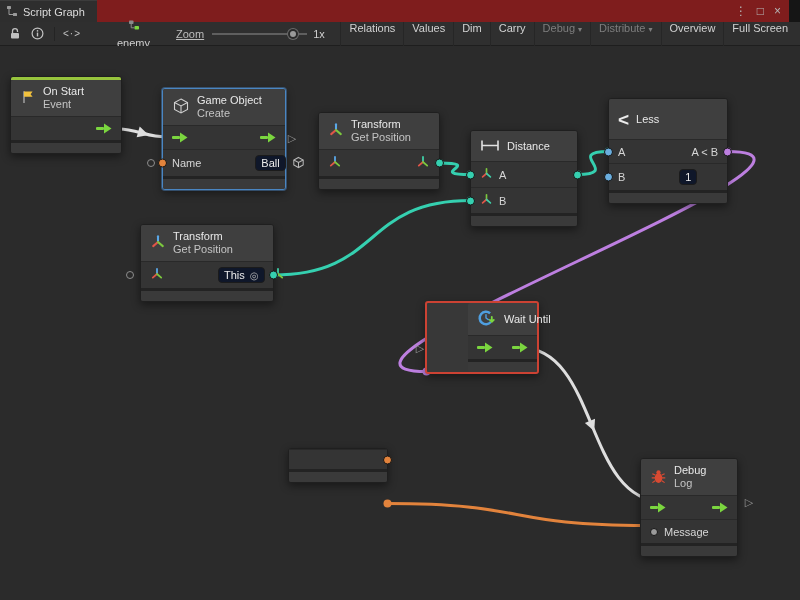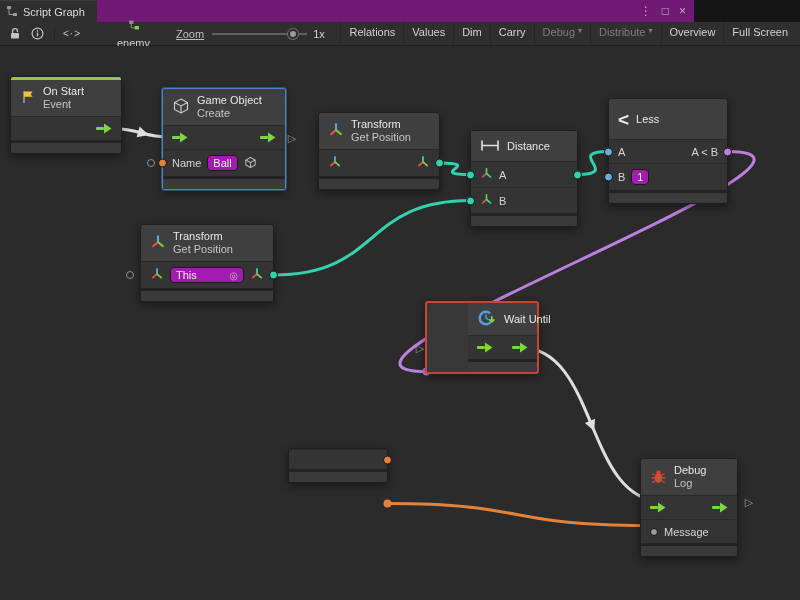--- a/index.html
+++ b/index.html
@@ -2,21 +2,21 @@
 <html><head>
 <meta charset="utf-8">
 <style>
   * { box-sizing: border-box; margin: 0; padding: 0; }
   html,body { width:800px; height:600px; overflow:hidden; background:#1a1a1a;
     font-family:"Liberation Sans", sans-serif; }
   #app { position:relative; width:800px; height:600px; background:#151515; color:#d8d8d8;
     font-size:11px; user-select:none; }
 
   
-  .titlebar { position:absolute; left:0; top:0; width:694px; height:22px; background:#701a75;
+  .titlebar { position:absolute; left:0; top:0; width:789px; height:22px; background:#7f1d1d;
     display:flex; align-items:stretch; }
   .tab { display:flex; align-items:center; gap:5px; padding:0 12px 0 6px; background:#2e2e2e;
     border-top:1px solid #3c3c3c; color:#dcdcdc; }
   .win-controls { margin-left:auto; display:flex; align-items:center; gap:10px; padding-right:8px;
     color:#b5b5b5; font-size:12px; }
   .win-controls span { cursor:default; }
 
   
   .toolbar { position:absolute; left:0; top:22px; width:800px; height:24px; background:#2f2f2f;
     border-bottom:1px solid #1e1e1e; display:flex; align-items:center; padding:0 4px; color:#c9c9c9; }
@@ -25,21 +25,21 @@
   .code-glyph { font-size:10px; letter-spacing:1px; color:#c2c2c2; }
   .graph-ref { display:inline-flex; align-items:center; gap:4px; margin-left:34px; color:#cfcfcf;flex-direction:column; }
   .zoom-label { margin-left:26px; color:#bdbdbd;text-decoration:underline; }
   .zoom-slider { position:relative; width:95px; height:14px; margin-left:8px; }
   .zoom-slider .track { position:absolute; left:0; right:0; top:6px; height:2px; background:#5f5f5f; }
   .zoom-slider .knob { position:absolute; left:76px; top:2px; width:10px; height:10px; border-radius:50%;
     background:#9a9a9a; border:2px solid #2a2a2a; box-shadow:0 0 0 1px #6b6b6b; }
   .zoom-value { margin-left:6px; color:#cfcfcf; }
   .tb-btns { margin-left:auto; display:flex; align-items:stretch; height:100%; }
   .tb-btn { background:none; border:none; border-left:1px solid #262626; color:#d2d2d2; font-size:11px;
-    font-family:inherit; padding:4px 8px; display:flex; align-items:flex-start; gap:3px; cursor:default; }
+    font-family:inherit; padding:12px 8px; display:flex; align-items:flex-end; gap:3px; cursor:default; }
   .tb-btn.dim { color:#7e7e7e; }
   .caret { font-size:8px; }
 
   
   #graph-canvas { position:absolute; left:0; top:46px; width:800px; height:554px; background:#2b2b2b; overflow:hidden; }
   #wires-svg { position:absolute; left:0; top:0; width:800px; height:554px; z-index:1; pointer-events:none; }
 
   
   .node { position:absolute; z-index:2; background:#383838; border:1px solid #1f1f1f; border-radius:3px;
     box-shadow:0 3px 8px rgba(0,0,0,.45); color:#e2e2e2; }
@@ -54,22 +54,22 @@
     background:#343434; border-top:1px solid #292929; min-height:24px; }
   .n-row.spread { justify-content:space-between; }
   .n-row.end { justify-content:flex-end; }
   .n-footer { height:13px; background:#3a3a3a; border-top:3px solid #232323; border-radius:0 0 2px 2px; }
 
   .dot { width:9px; height:9px; border-radius:50%; display:inline-block; border:1px solid #161616; }
   .p-left { position:absolute; left:-5px; top:50%; transform:translateY(-50%); z-index:3; }
   .p-right { position:absolute; right:-5px; top:50%; transform:translateY(-50%); z-index:3; }
   .edge-anchor { position:absolute; left:-1px; top:50%; width:2px; height:2px; transform:translateY(-50%); }
   .farrow { display:inline-flex; width:16px; height:11px; flex:0 0 auto; }
-  .vfield { display:inline-flex; align-items:center; gap:5px; background:#a21caf; border:1px solid #1b1b1b;
-    border-radius:4px; padding:1px 5px; color:#ececec; font-size:11px; min-height:15px; }
+  .vfield { display:inline-flex; align-items:center; gap:5px; background:#0f172a; border:1px solid #1b1b1b;
+    border-radius:4px; padding:1px 5px; color:#ececec; font-size:11px; min-height:15px;margin-left:48px; }
   .vfield.num { min-width:16px; justify-content:center; }
   .tgt { color:#b9b9b9; font-size:10px; }
   .less-glyph { font-size:19px; font-weight:bold; color:#ececec; line-height:19px; }
   .dot-icon { width:15px; height:15px; border-radius:50%; display:inline-block; }
   .plabel { color:#d6d6d6; }
   .out-label { margin-left:auto; color:#d6d6d6; }
 
   .pmarker { position:absolute; z-index:3; transform:translate(-50%,-50%); color:#9a9a9a; font-size:11px; line-height:11px; }
   .pmarker.ring { width:8px; height:8px; border:1px solid #8d8d8d; border-radius:50%; background:transparent; }
 </style>

